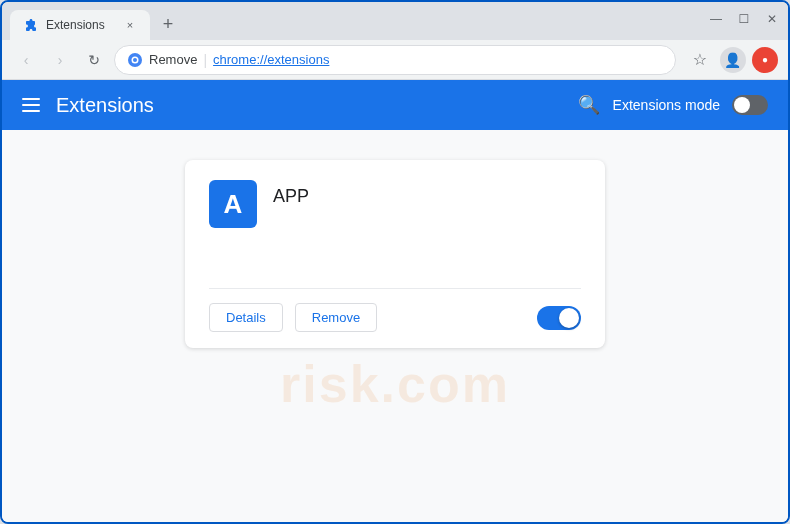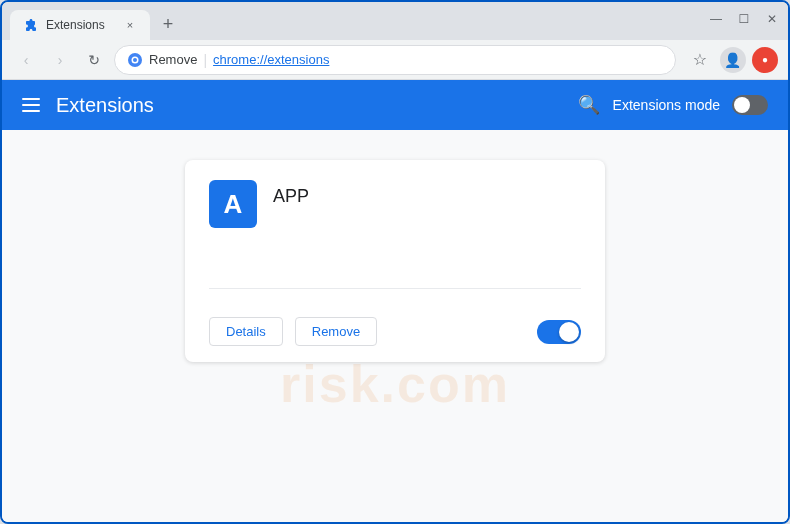--- a/index.html
+++ b/index.html
@@ -352,21 +352,21 @@
       font-weight: 500;
       color: #202124;
       margin-top: 6px;
     }
 
     .card-bottom {
       display: flex;
       align-items: center;
       gap: 12px;
       border-top: 1px solid #e8eaed;
-      padding-top: 28px;
+      padding-top: 14px;
     }
 
     .card-btn {
       padding: 6px 16px;
       border: 1px solid #dadce0;
       border-radius: 4px;
       background: white;
       font-size: 13px;
       color: #1a73e8;
       cursor: pointer;

